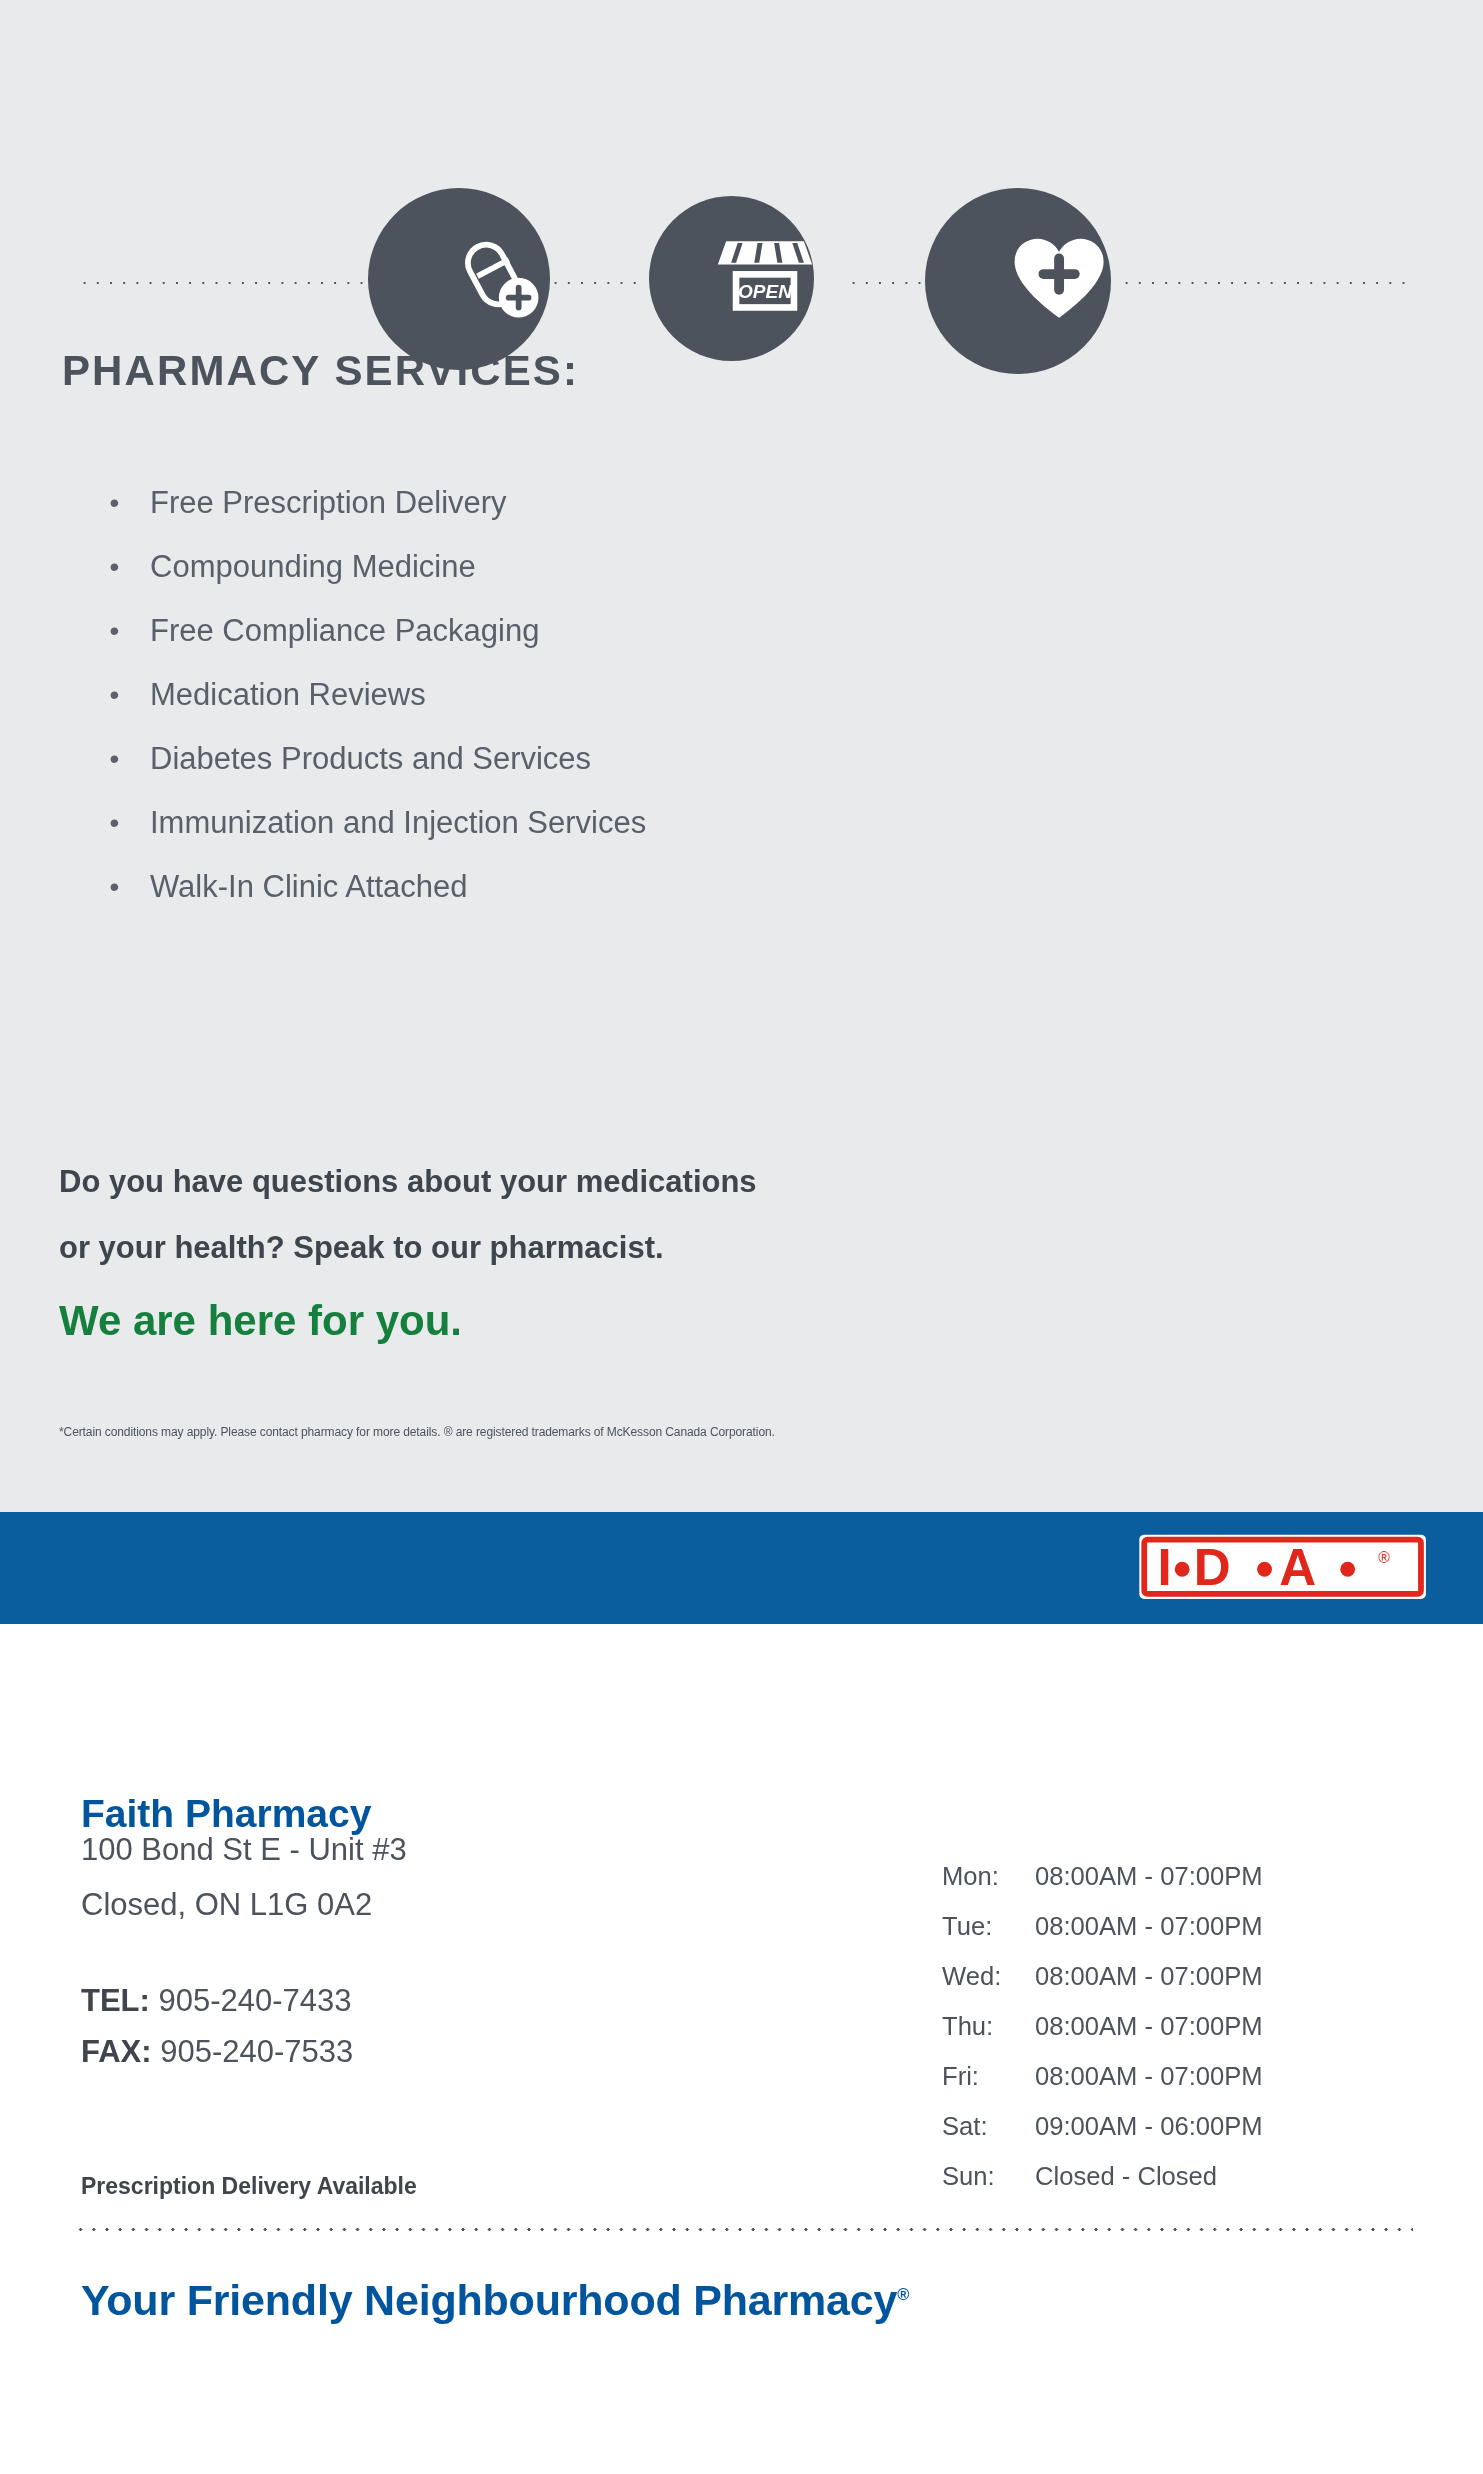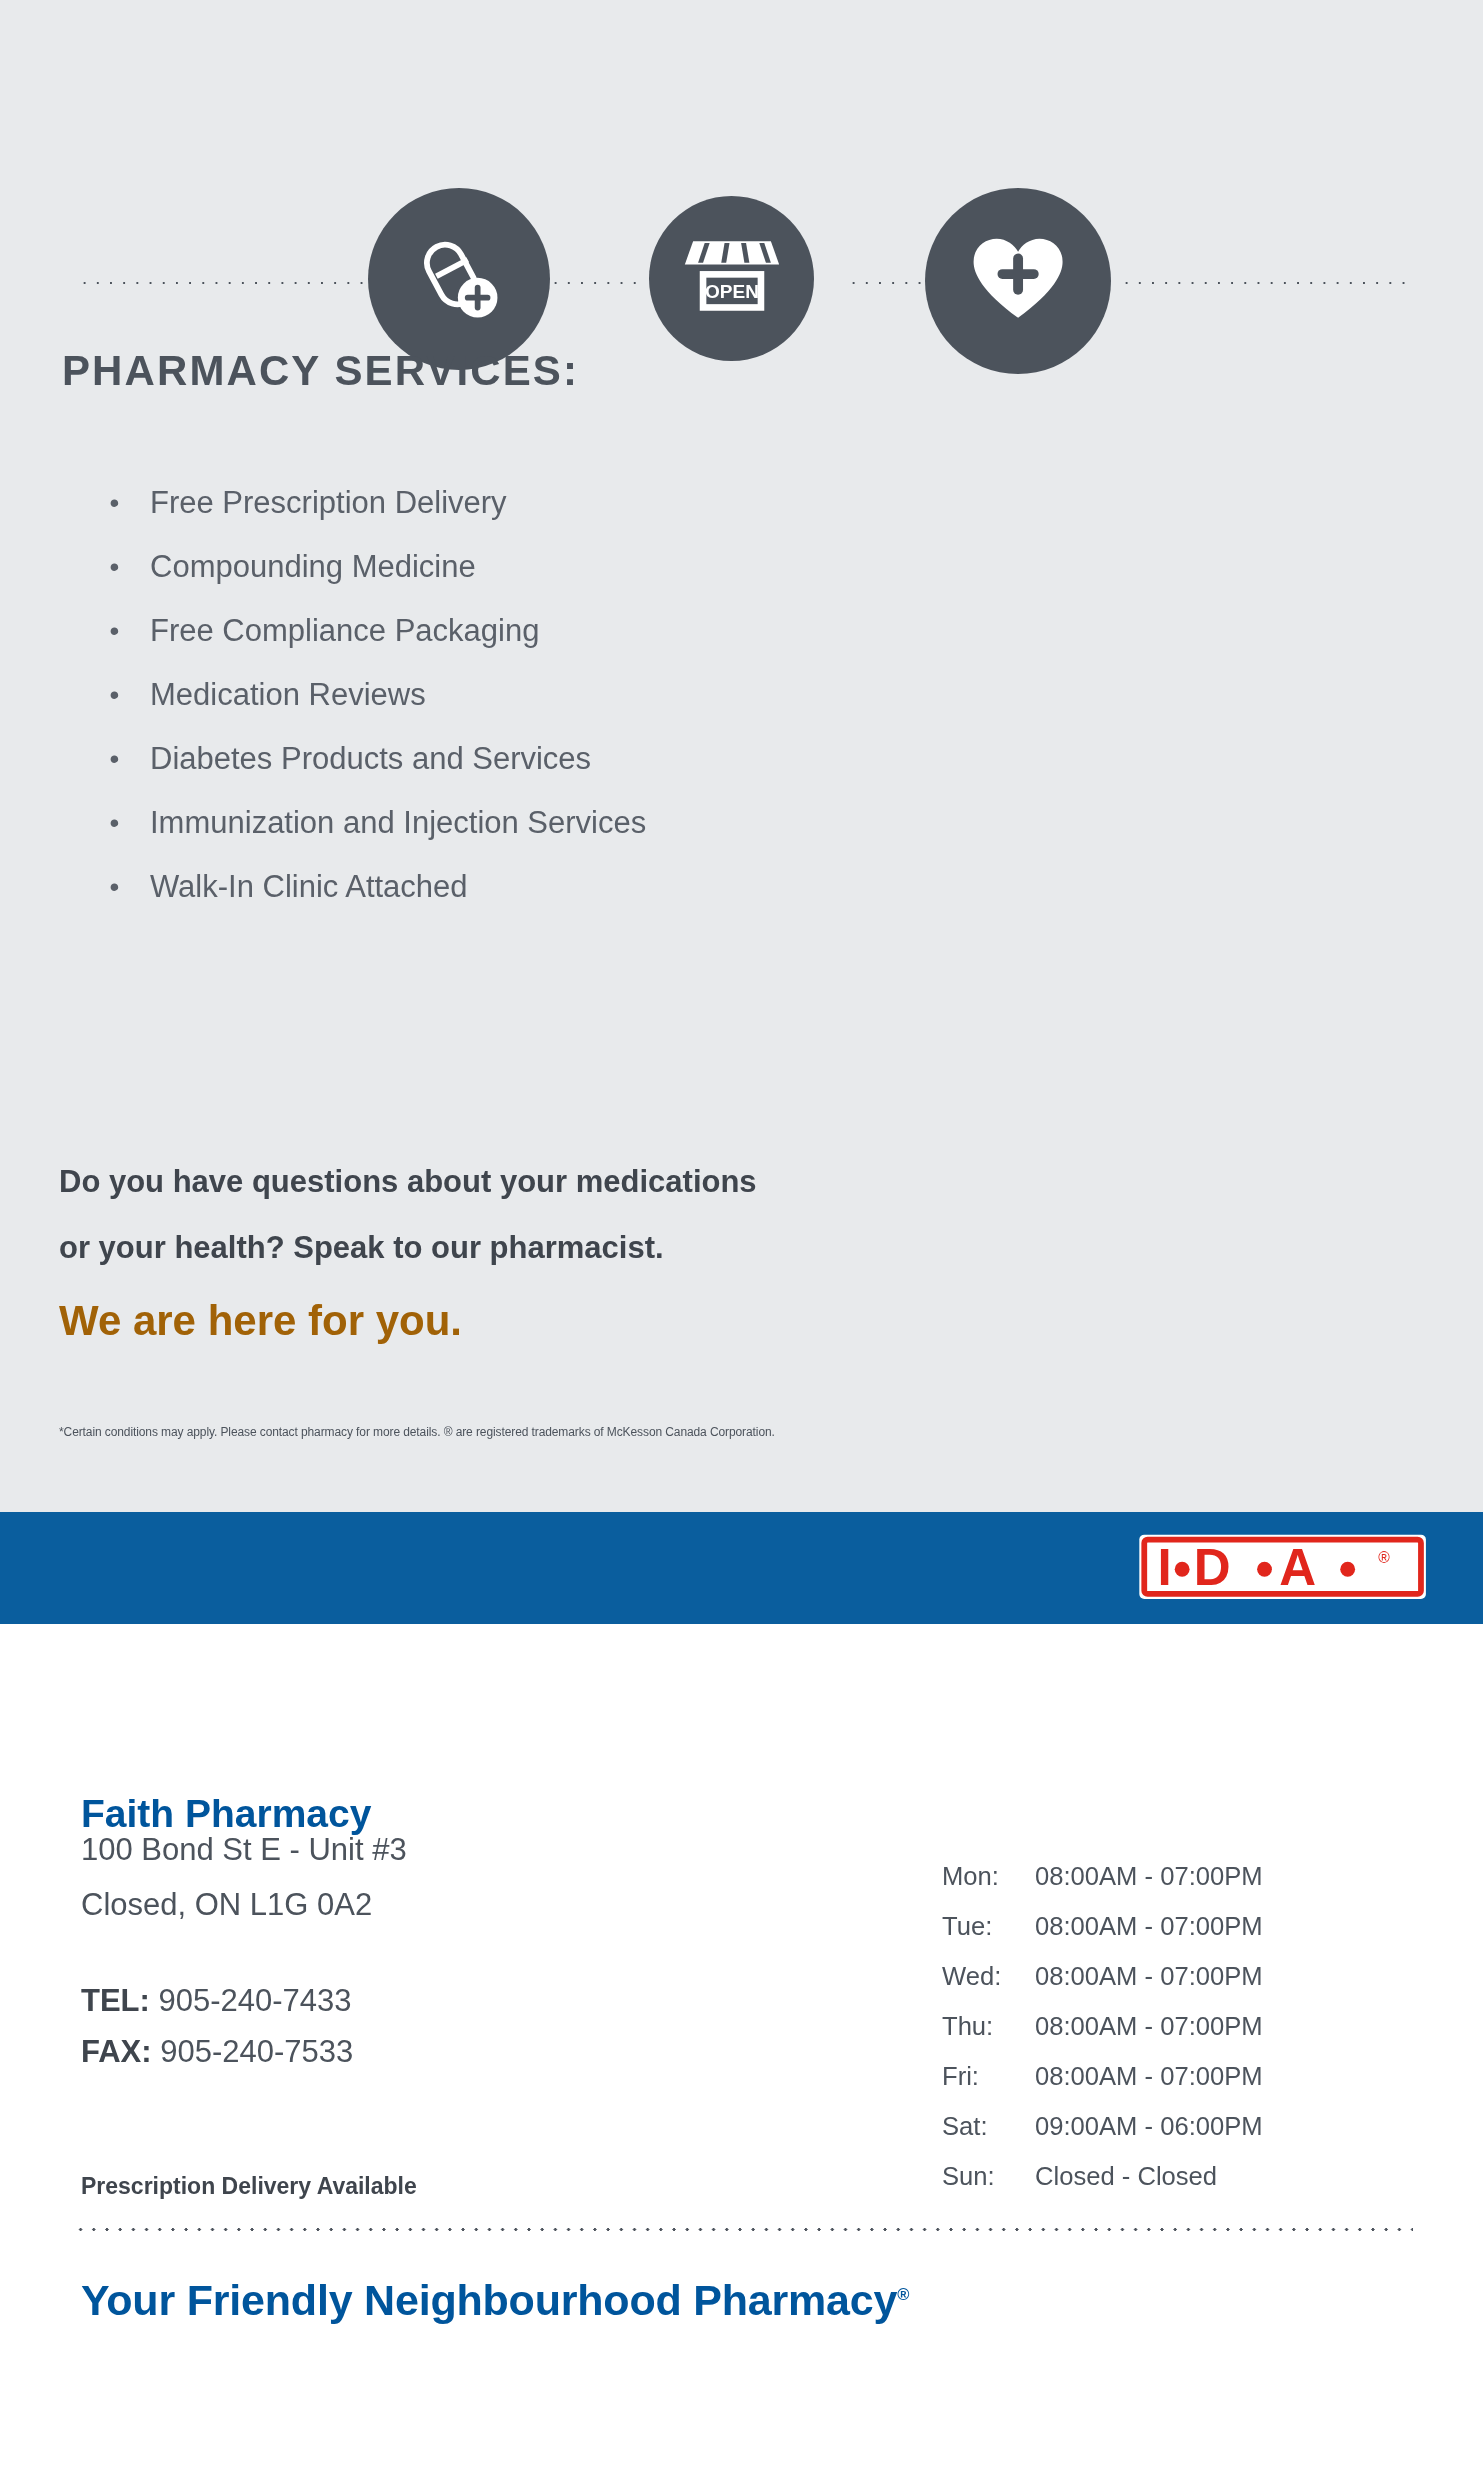--- a/index.html
+++ b/index.html
@@ -44,21 +44,22 @@
   .dl-2 { left: 549px; width: 91px; }
   .dl-3 { left: 847px; width: 83px; }
   .dl-4 { left: 1120px; width: 285px; }
 
   .circle-icon {
     position: absolute;
     border-radius: 50%;
     background: #4c535c;
     display: flex;
     align-items: center;
-    justify-content: center;
+    justify-content: flex-end;
+    font-style: italic;
   }
   .ci-1 { left: 368px; top: 97px; width: 182px; height: 182px; }
   .ci-2 { left: 649px; top: 105px; width: 165px; height: 165px; }
   .ci-3 { left: 925px; top: 97px; width: 186px; height: 186px; }
 
   
   .heading {
     position: absolute;
     left: 62px;
     top: 347px;
@@ -104,21 +105,21 @@
     font-weight: bold;
     line-height: 66px;
     color: #3f454d;
   }
   .tagline {
     position: absolute;
     left: 59px;
     top: 1297px;
     font-size: 42px;
     font-weight: bold;
-    color: #a16207;
+    color: #15803d;
   }
   .disclaimer {
     position: absolute;
     left: 59px;
     top: 1425px;
     width: 1223px;
     font-size: 12px;
     color: #4c535c;
     letter-spacing: -0.1px;
   }

